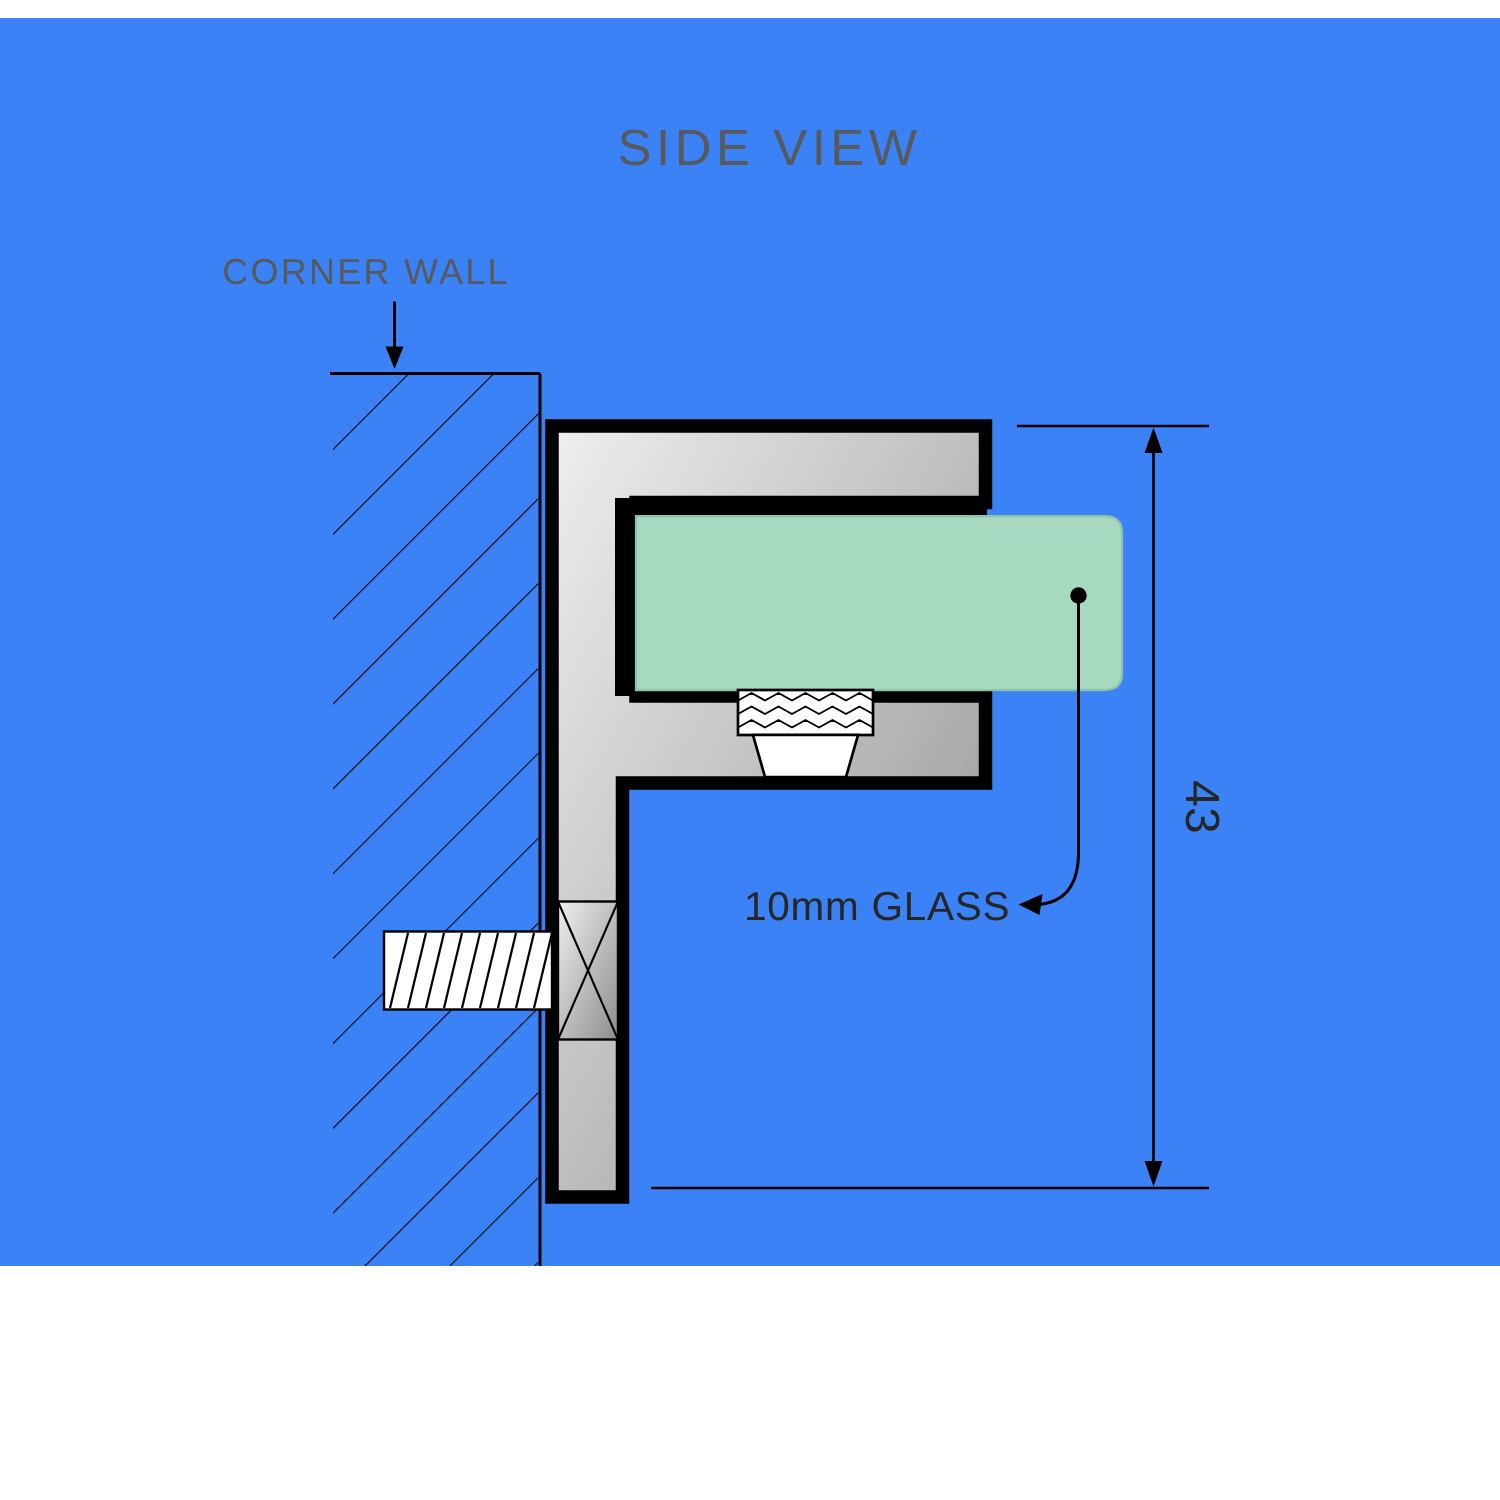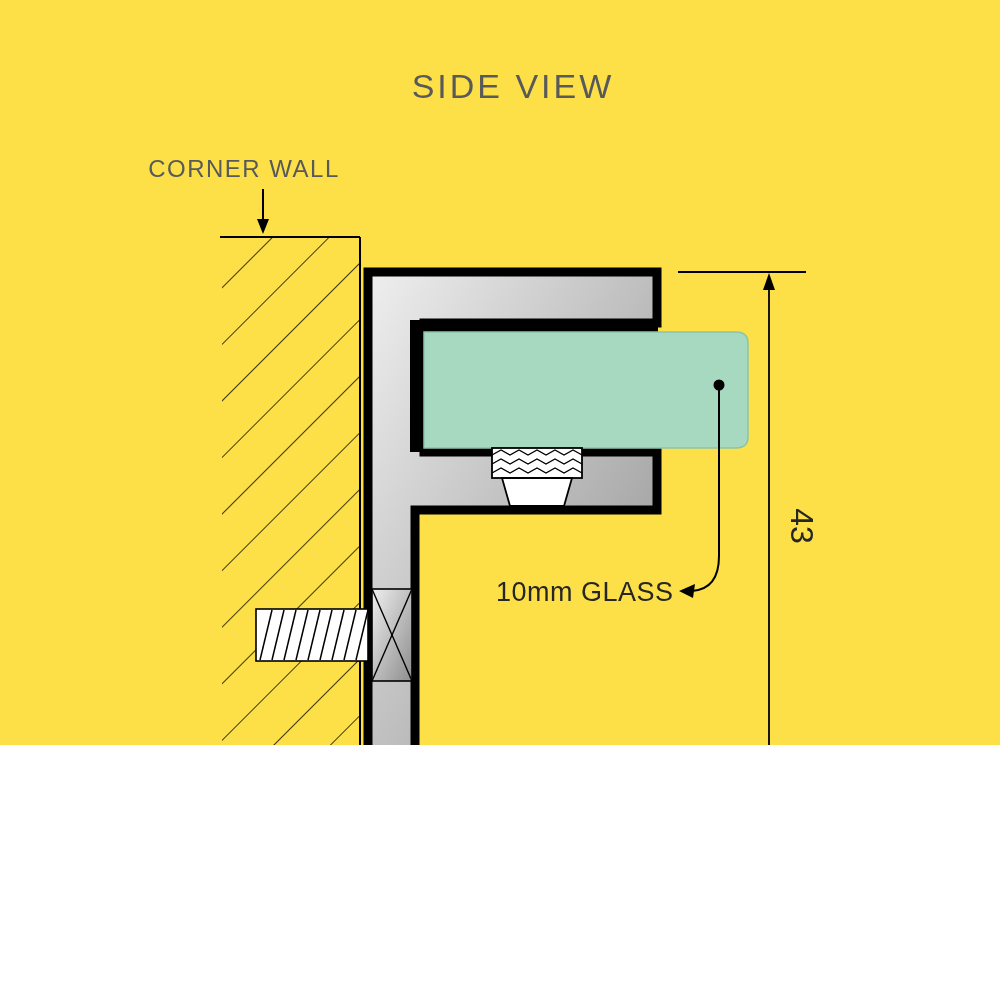--- a/index.html
+++ b/index.html
@@ -6,23 +6,24 @@
     margin: 0;
     padding: 0;
     background: #ffffff;
     width: 1000px;
     height: 1000px;
     font-family: "Liberation Sans", sans-serif;
   }
   .stage {
     position: relative;
     width: 1000px;
-    height: 745px;
-    background: #fde047;
+    height: 832px;
+    background: #3b82f6;
     overflow: hidden;
+    margin-top: 12px;
   }
   svg { display: block; }
   text { font-family: "Liberation Sans", sans-serif; }
   .title-text {
     font-size: 34px;
     letter-spacing: 3px;
   }
   .wall-label-text {
     font-size: 24px;
     letter-spacing: 1.5px;

